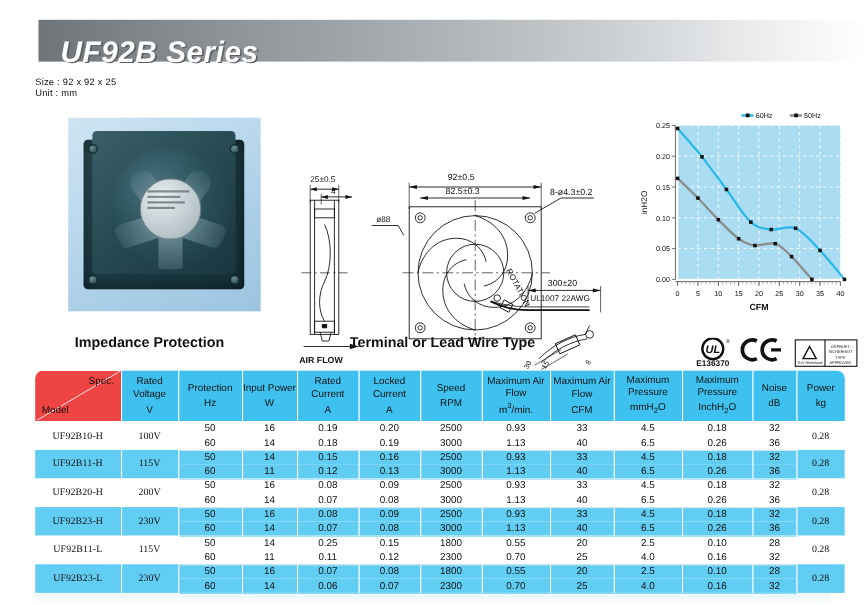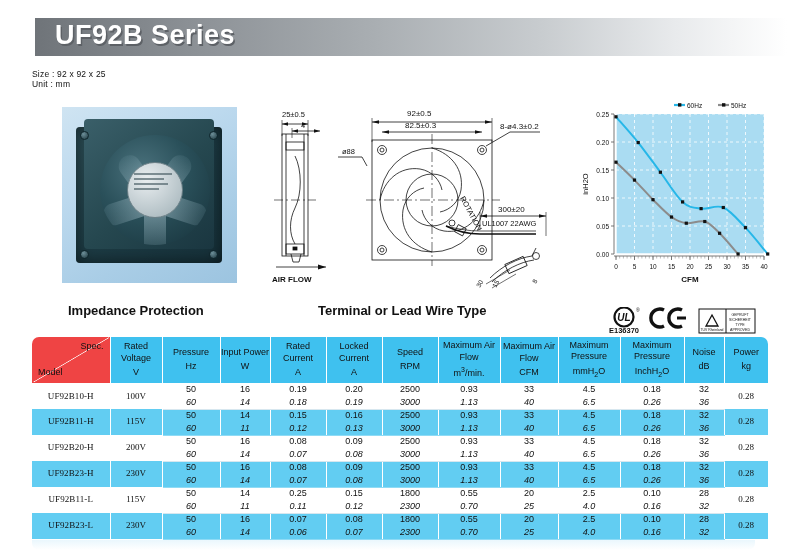--- a/index.html
+++ b/index.html
@@ -12,22 +12,22 @@
     position:relative;
     overflow:hidden;
   }
 
   
   .banner {
     position:absolute; left:35px; top:18px; width:752px; height:38px;
     background:linear-gradient(to right,#6f7479 0%,#8d9297 22%,#a9aeb2 45%,#c9cdd0 68%,#e8eaec 85%,#ffffff 100%);
   }
   .banner-title {
-    position:absolute; left:55px; top:20px;
-    font-size:27px; font-weight:bold; 
+    position:absolute; left:55px; top:32px;
+    font-size:27px; font-weight:bold; font-style:italic;
     color:#ffffff; letter-spacing:0.5px;
     text-shadow:1.5px 1.5px 0 #5d6166;
     white-space:nowrap;
   }
 
   .size-line {
     position:absolute; left:32px; font-size:8.5px; color:#111;
     white-space:nowrap; letter-spacing:0.2px;
   }
   .size-line.l1 { top:69px; }
@@ -74,41 +74,41 @@
   .hub-lines i:nth-child(2){ width:72%; }
   .hub-lines i:nth-child(3){ width:80%; }
   .hub-lines i:nth-child(4){ width:60%; }
   .screw {
     position:absolute; width:9px; height:9px; border-radius:50%;
     background:radial-gradient(circle at 35% 30%,#6d8f99,#1d383f);
     border:1px solid #0f262c;
   }
 
   
-  .cad { position:absolute; font-size:7px; color:#111; }
+  .cad { position:absolute; font-size:7px; color:#111;margin-top:48px; }
   .cad-side { left:268px; top:104px; width:100px; height:182px; }
   .cad-front { left:360px; top:98px; width:205px; height:192px;text-align:right; }
   .cad svg { display:block; }
   .cad text { font-family:"Liberation Sans", sans-serif; fill:#111; }
 
   
   .chart { position:absolute; left:578px; top:96px; width:205px; height:190px; }
   .chart svg { display:block; }
   .chart text { font-family:"Liberation Sans", sans-serif; fill:#111; }
 
   
   .caption {
     position:absolute; font-size:13px; font-weight:bold; color:#111;
     white-space:nowrap;
   }
   .caption.impedance { left:68px; top:303px; }
   .caption.terminal  { left:318px; top:303px; }
 
   
-  .certs { position:absolute; left:604px; top:307px; width:155px; height:28px; }
+  .certs { position:absolute; left:628px; top:307px; width:155px; height:28px; }
 
   
   .table-wrap { position:absolute; left:32px; top:337px; width:723px; }
   table.spec { border-collapse:collapse; width:723px; table-layout:fixed; }
   table.spec td, table.spec th {
     font-size:9px; text-align:center; color:#111; font-weight:normal;
     border-right:1px solid #ffffff; padding:0; line-height:1.25;
   }
   thead th {
     background:#3fc1ef; height:46px; vertical-align:middle;
@@ -129,21 +129,21 @@
       rgba(255,255,255,0) calc(50% - 0.7px),
       rgba(255,255,255,.95) 50%,
       rgba(255,255,255,0) calc(50% + 0.7px));
   }
   th.corner .spec-lbl { position:absolute; right:6px; top:4px; font-size:9px; }
   th.corner .model-lbl{ position:absolute; left:6px; bottom:4px; font-size:9px;margin-top:20px; }
 
   tbody td { height:13px; border-bottom:none; }
   tbody tr.row-a td { background:#ffffff; }
   tbody tr.row-b td { background:#62cdf2; }
-  tbody td.cellsep { border-bottom:1px solid #d7e7ef;font-style:italic; }
+  tbody td.cellsep { border-bottom:1px solid #d7e7ef; }
   tbody tr.row-b td.cellsep { border-bottom:1px solid #8fdbf5; }
   td.model, td.volt, td.weight { font-size:9.5px;font-family:Liberation Serif, serif; }
   td.model { letter-spacing:.1px; }
   .tbl-foot { height:10px; background:#ffffff; border-bottom-left-radius:7px; border-bottom-right-radius:7px; }
   .tbl-foot.b { background:linear-gradient(to bottom,#eaf7fd,#ffffff); }
 
   sub { font-size:7px; }
   sup { font-size:7px; }
 </style>
 </head>
@@ -485,21 +485,21 @@
           <span class="diag"></span>
           <span class="spec-lbl">Spec.</span>
           <span class="model-lbl">Model</span>
         </th>
 
       <th>
             <span class="hdr-top">Rated Voltage</span>
             <span class="hdr-unit">V</span>
           </th>
           <th>
-            <span class="hdr-top">Pressure</span>
+            <span class="hdr-top">Protection</span>
             <span class="hdr-unit">Hz</span>
           </th>
           <th>
             <span class="hdr-top">Input Power</span>
             <span class="hdr-unit">W</span>
           </th>
           <th>
             <span class="hdr-top">Rated Current</span>
             <span class="hdr-unit">A</span>
           </th>

